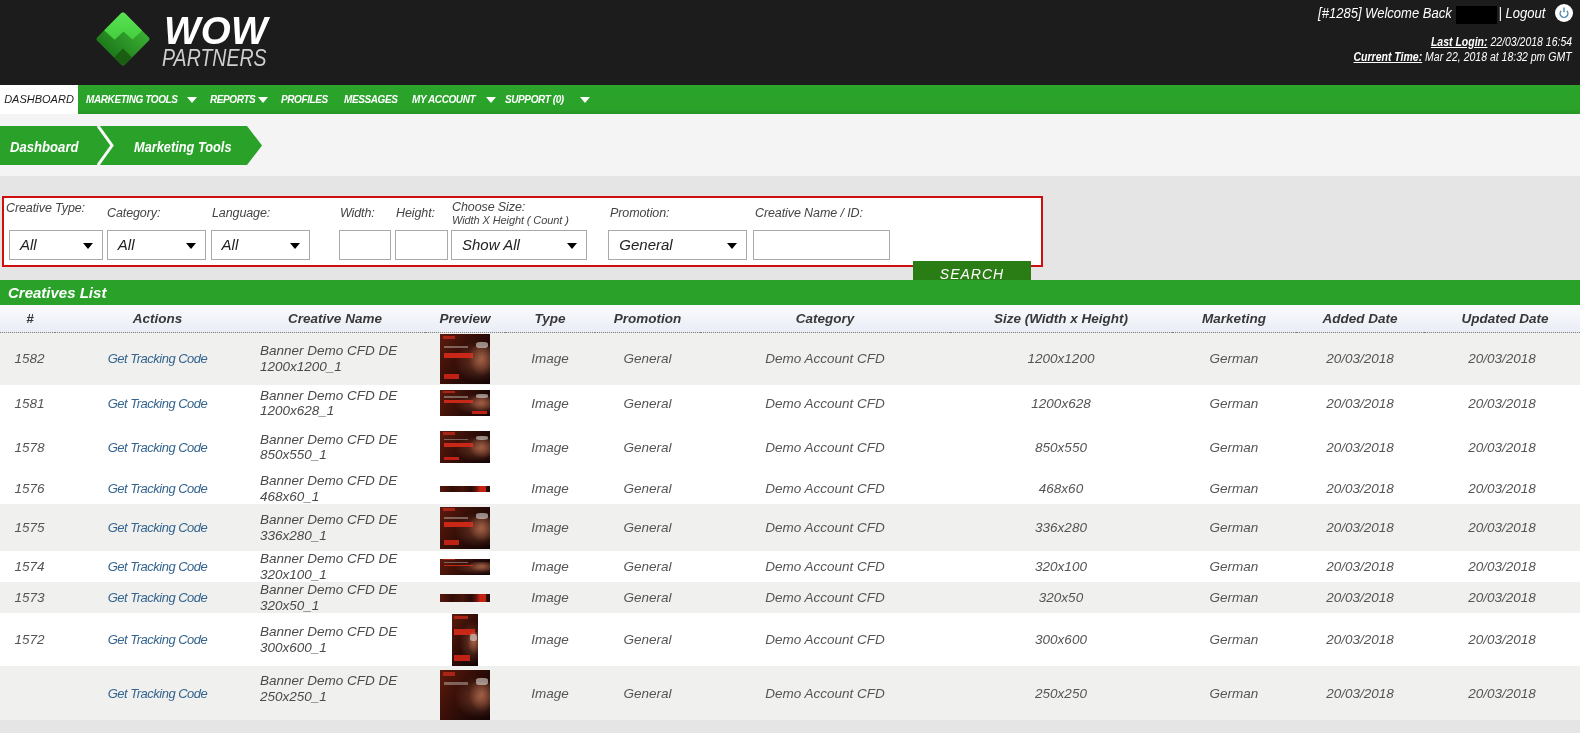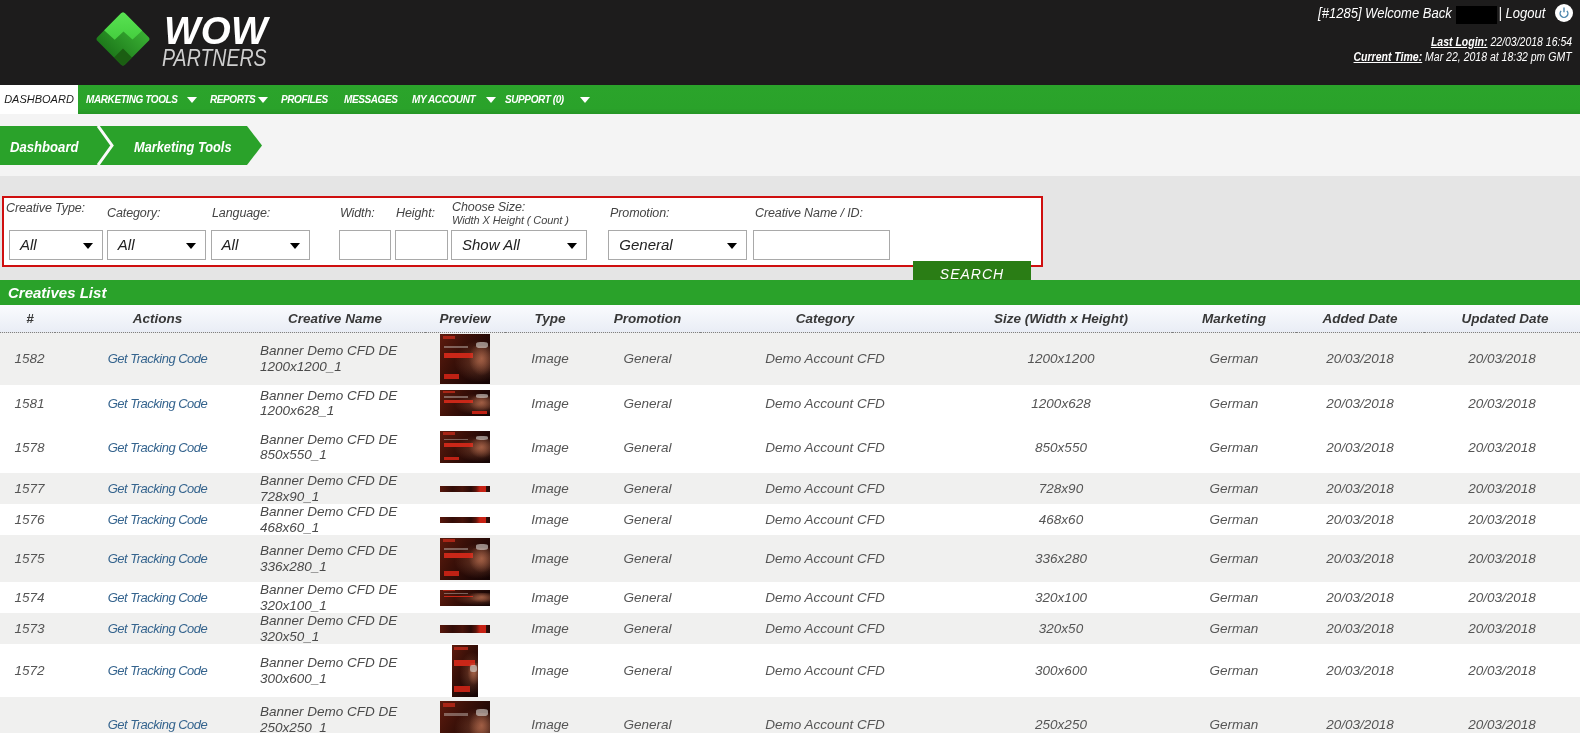--- a/index.html
+++ b/index.html
@@ -212,33 +212,20 @@
       <td class="cname">Banner Demo CFD DE<br>850x550_1</td>
       <td class="prev"><span class="th" style="width:50px;height:32px"><span class="logo"></span><span class="txt"></span><span class="band"></span><span class="btn"></span><span class="face"></span><span class="hs"></span></span></td>
       <td>Image</td>
           <td>General</td>
           <td>Demo Account CFD</td>
           <td>850x550</td>
           <td>German</td>
           <td>20/03/2018</td>
           <td>20/03/2018</td>
     </tr>
-    <tr class="odd" style="height:31px">
-      <td>1577</td>
-          <td><a class="gtc" href="#">Get Tracking Code</a></td>
-      <td class="cname">Banner Demo CFD DE<br>728x90_1</td>
-      <td class="prev"><span class="strip" style="width:50px;height:6px"></span></td>
-      <td>Image</td>
-          <td>General</td>
-          <td>Demo Account CFD</td>
-          <td>728x90</td>
-          <td>German</td>
-          <td>20/03/2018</td>
-          <td>20/03/2018</td>
-    </tr>
     <tr class="even" style="height:31px">
       <td>1576</td>
           <td><a class="gtc" href="#">Get Tracking Code</a></td>
       <td class="cname">Banner Demo CFD DE<br>468x60_1</td>
       <td class="prev"><span class="strip" style="width:50px;height:6px"></span></td>
       <td>Image</td>
           <td>General</td>
           <td>Demo Account CFD</td>
           <td>468x60</td>
           <td>German</td>

